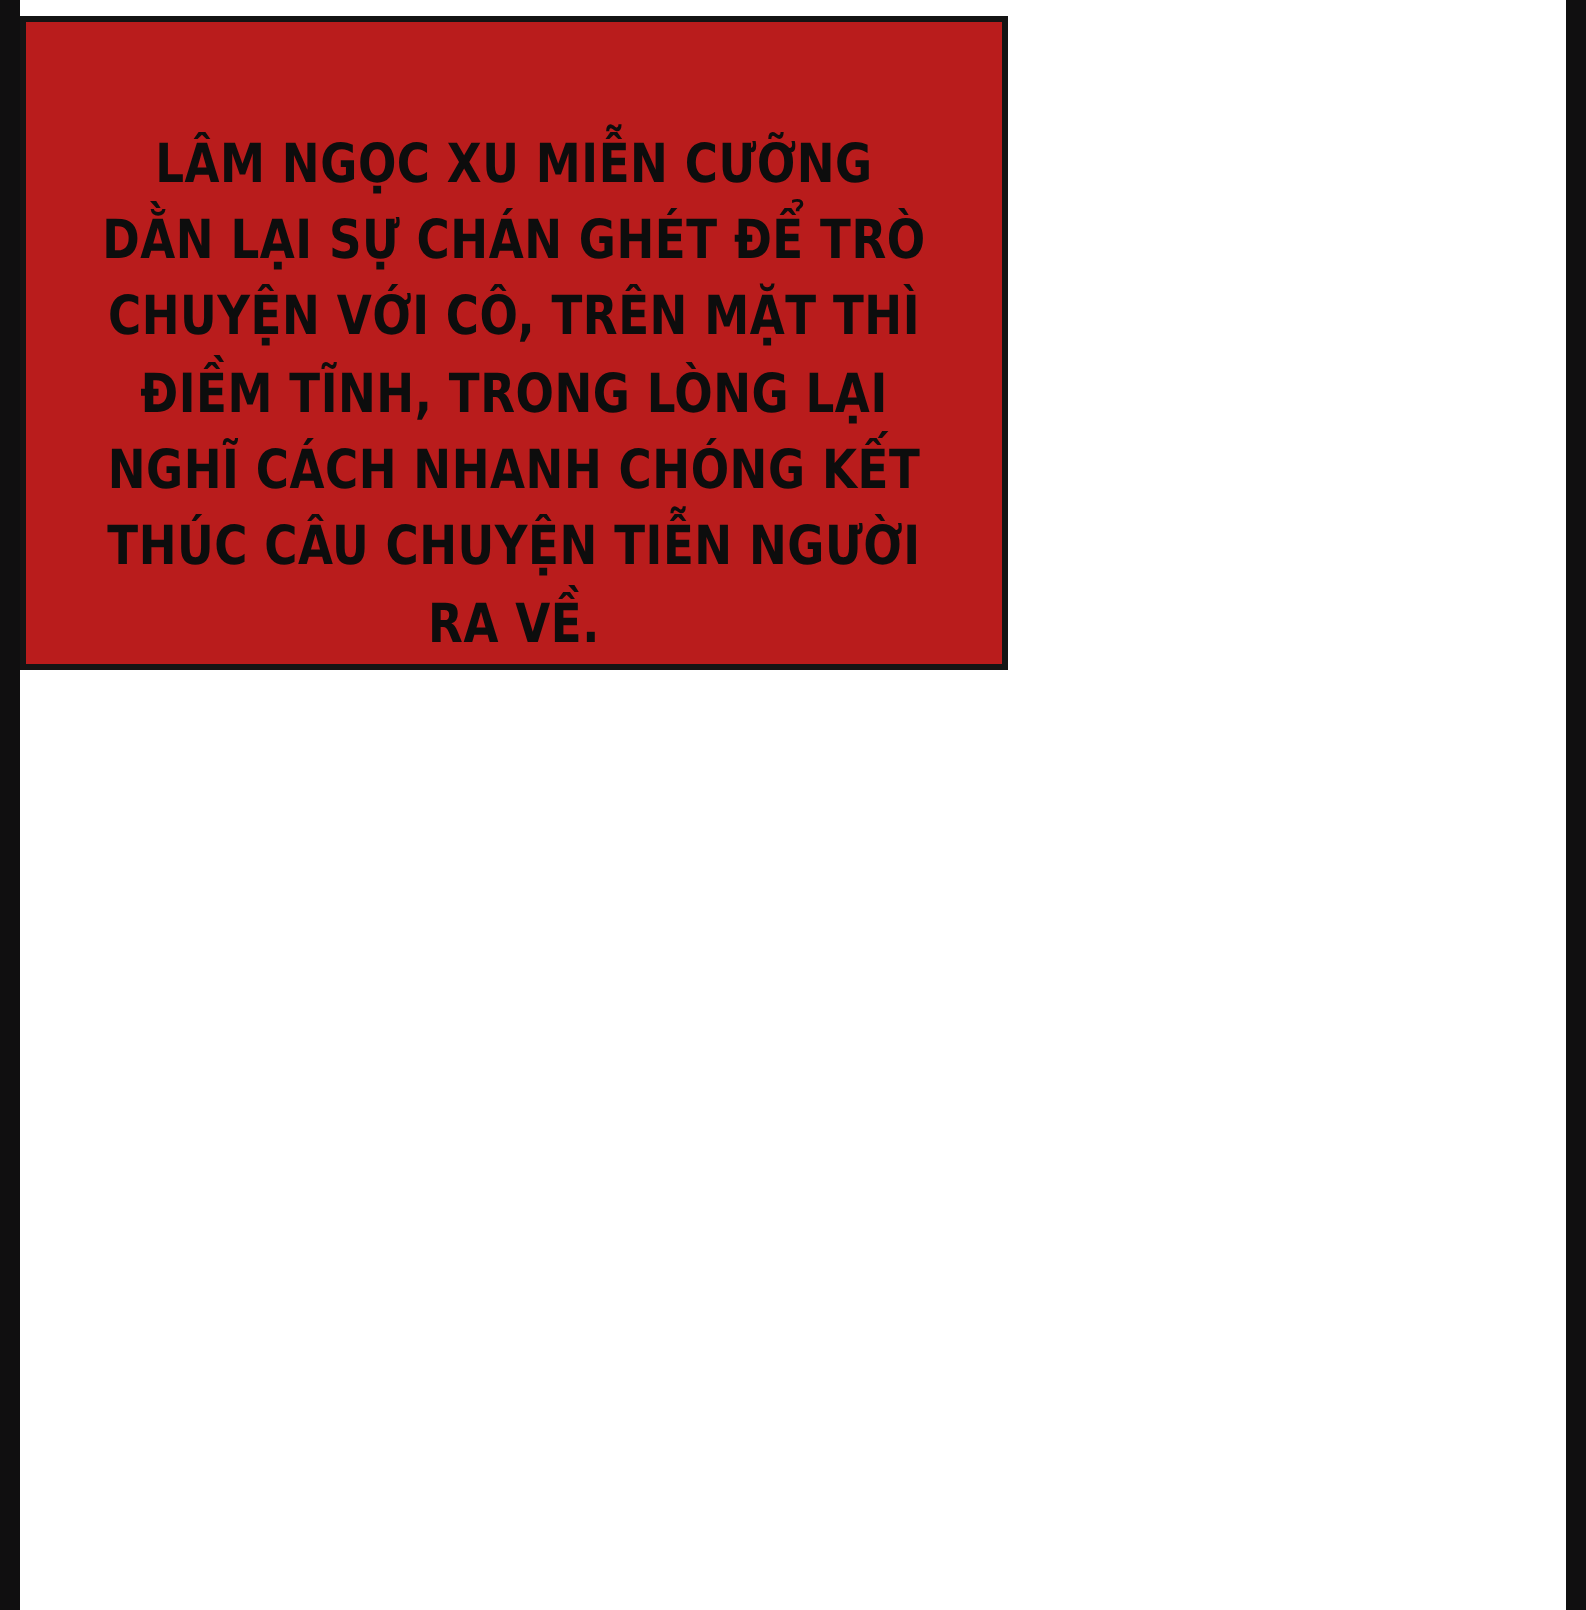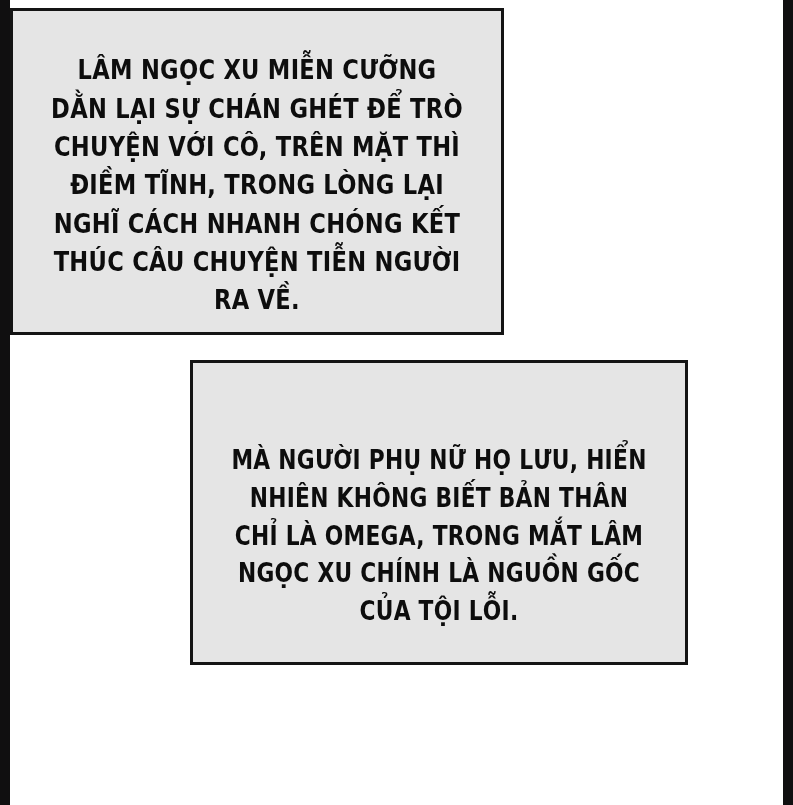--- a/index.html
+++ b/index.html
@@ -29,25 +29,25 @@
     position: absolute;
     top: 0;
     height: 805px;
     background: #100f10;
   }
   .gutter-left  { left: 0;   width: 10px; }
   .gutter-right { right: 0;  width: 10px; }
 
   .panel {
     position: absolute;
-    background: #e5e5e5;
+    background: #b91c1c;
     border: 3px solid #141414;
     box-sizing: border-box;
     display: flex;
-    align-items: center;
+    align-items: flex-end;
     justify-content: center;
   }
 
   
   .panel-top {
     left: 10px;
     top: 8px;
     width: 494px;
     height: 327px;
   }
@@ -86,17 +86,14 @@
 
 <div id="page">
 
   <div class="gutter gutter-left"></div>
   <div class="gutter gutter-right"></div>
 
   <div class="panel panel-top">
     <p class="dialogue">Lâm Ngọc Xu miễn cưỡng dằn lại sự chán ghét để trò chuyện với cô, trên mặt thì điềm tĩnh, trong lòng lại nghĩ cách nhanh chóng kết thúc câu chuyện tiễn người ra về.</p>
   </div>
 
-  <div class="panel panel-bottom">
-    <p class="dialogue">Mà người phụ nữ họ Lưu, hiển nhiên không biết bản thân chỉ là Omega, trong mắt Lâm Ngọc Xu chính là nguồn gốc của tội lỗi.</p>
-  </div>
 
 </div>
 
 </body></html>

